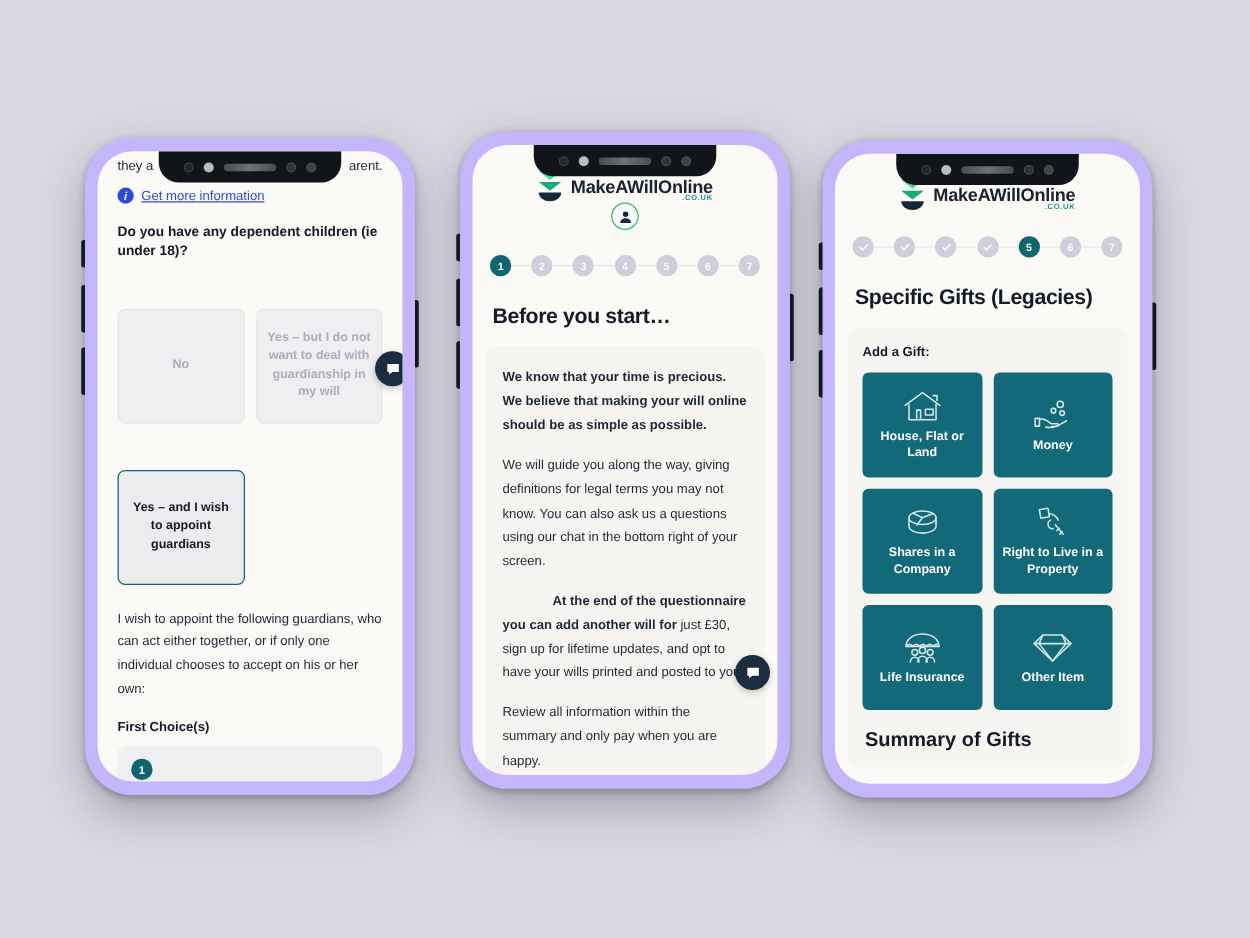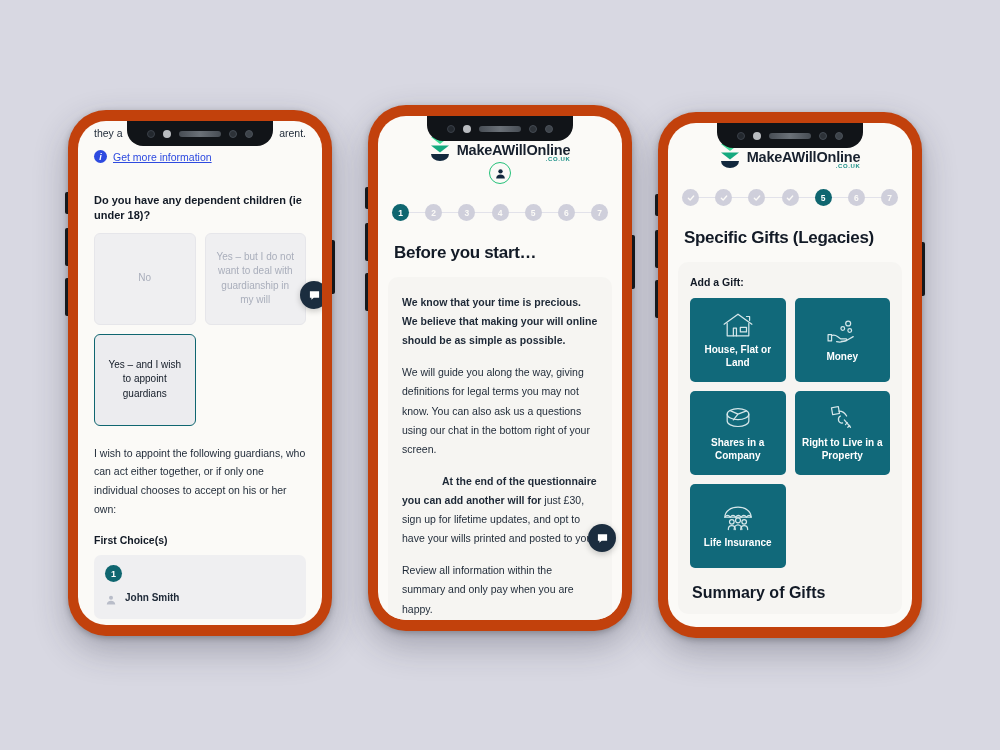--- a/index.html
+++ b/index.html
@@ -12,21 +12,21 @@
   .stage {
     position: relative;
     width: 1000px; height: 750px;
     background: #d8d8e2;
   }
 
   
   .phone {
     position: absolute;
     width: 264px; height: 526px;
-    background: #c2410c;
+    background: #c4b5fd;
     border-radius: 38px;
     box-shadow: 0 14px 34px rgba(40,40,60,.30), 0 2px 6px rgba(0,0,0,.25);
     padding: 11px 10px;
   }
   .phone .screen {
     position: relative;
     width: 100%; height: 100%;
     background: #fbfaf7;
     border-radius: 28px;
     overflow: hidden;
@@ -121,32 +121,32 @@
   .info-badge {
     width: 13px; height: 13px; border-radius: 50%; background: #2d4ae0;
     color: #fff; font-size: 9px; font-weight: 700; font-style: italic;
     display: flex; align-items: center; justify-content: center; flex: none;
   }
   .infolink a {
     font-size: 10.5px; color: #2d4ae0; text-decoration: underline; font-weight: 500;
   }
   .q-text {
     font-size: 11px; font-weight: 700; color: #121a26;
-    margin: 30px 16px 0 16px; line-height: 1.35;
+    margin: 16px 16px 0 16px; line-height: 1.35;
   }
   .opt-grid {
     display: grid; grid-template-columns: 1fr 1fr; gap: 9px;
     margin: 10px 16px 0 16px;
   }
   .opt {
     background: #efeff1; border: 1px solid #e6e6ea; border-radius: 6px;
     min-height: 92px;
     display: flex; align-items: center; justify-content: center;
     text-align: center; padding: 8px;
-    font-size: 10px; font-weight: 400; color: #a9aebb; line-height: 1.45;
+    font-size: 10px; font-weight: 700; color: #a9aebb; line-height: 1.45; margin-top: 28px;
   }
   .opt.selected {
     border: 1.6px solid #0f6670; color: #121a26; background: #ececef;
   }
   .body-para {
     font-size: 10.5px; color: #1d2836; line-height: 1.78;
     margin: 18px 16px 0 16px;
   }
   .sub-label {
     font-size: 10.5px; font-weight: 700; color: #121a26;
@@ -464,20 +464,27 @@
                 <circle cx="14" cy="23" r="3"></circle>
                   <path d="M9.5 33c0-3 2-5 4.5-5s4.5 2 4.5 5"></path>
                 <circle cx="22" cy="21" r="3.2"></circle>
                   <path d="M17 33c0-3.5 2.2-6 5-6s5 2.5 5 6"></path>
                 <circle cx="30" cy="23" r="3"></circle>
                   <path d="M25.5 33c0-3 2-5 4.5-5s4.5 2 4.5 5"></path>
               </svg>
               <span class="t-label">Life Insurance</span>
             </div>
 
+            <div class="tile">
+              <svg width="34" height="28" viewBox="0 0 44 36" fill="none" stroke="#d6e7ea" stroke-width="1.6" stroke-linecap="round" stroke-linejoin="round">
+                <path d="M12 5h20l9 9-19 18L3 14z"></path>
+                <path d="M3 14h38M12 5l-4 9 14 18M32 5l4 9-14 18"></path>
+              </svg>
+              <span class="t-label">Other Item</span>
+            </div>
 
           </div>
           <div class="summary-label">Summary of Gifts</div>
         </div>
       </div>
     </div>
   </div>
 
 </div>
 

